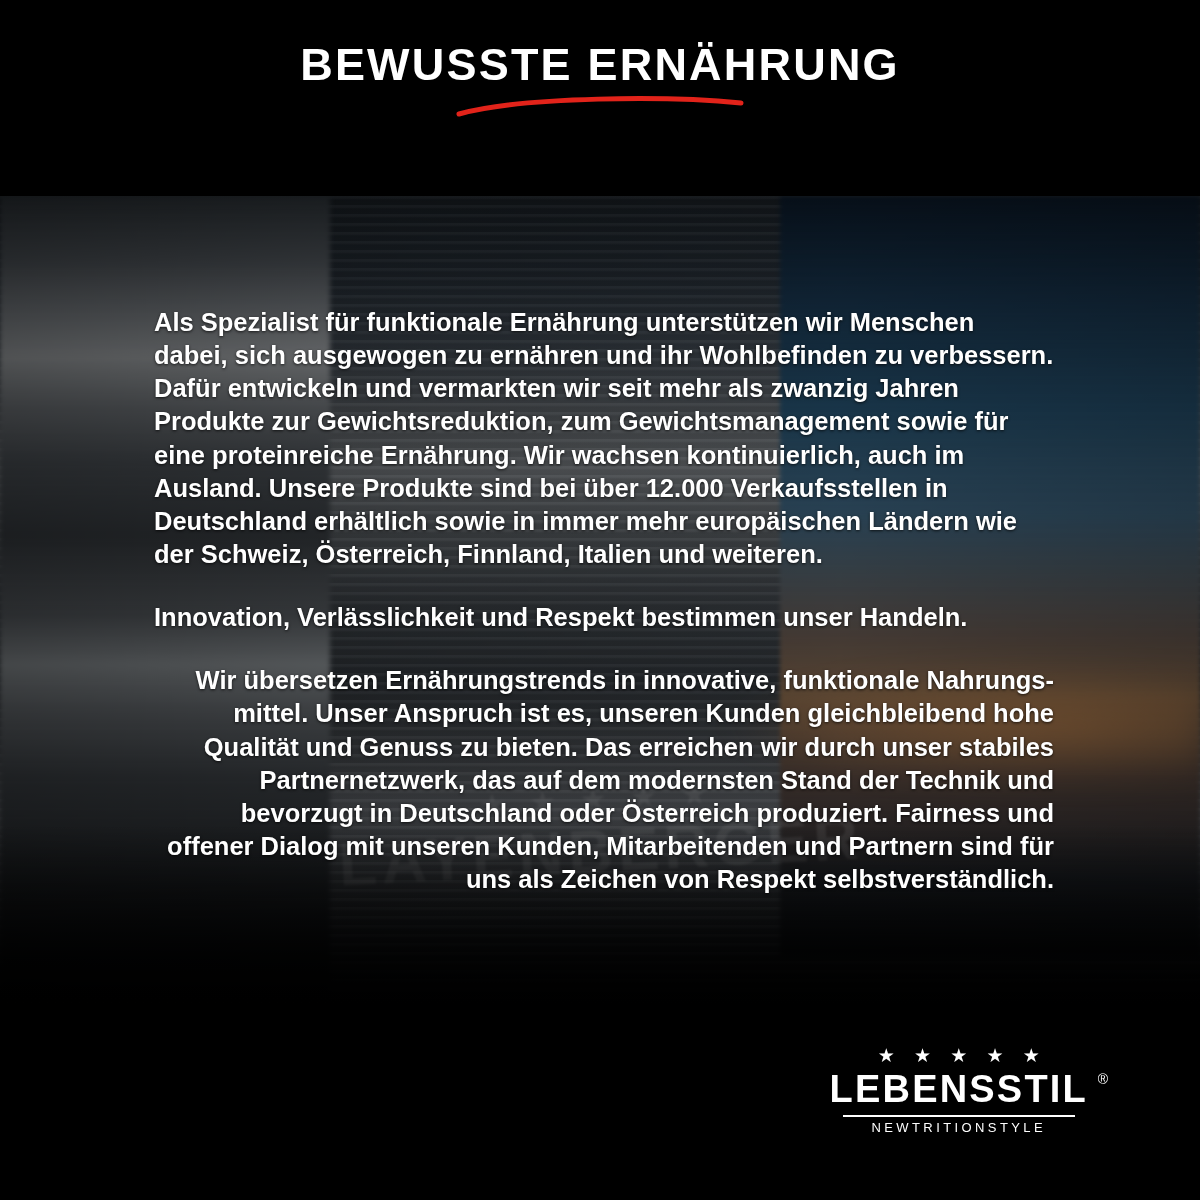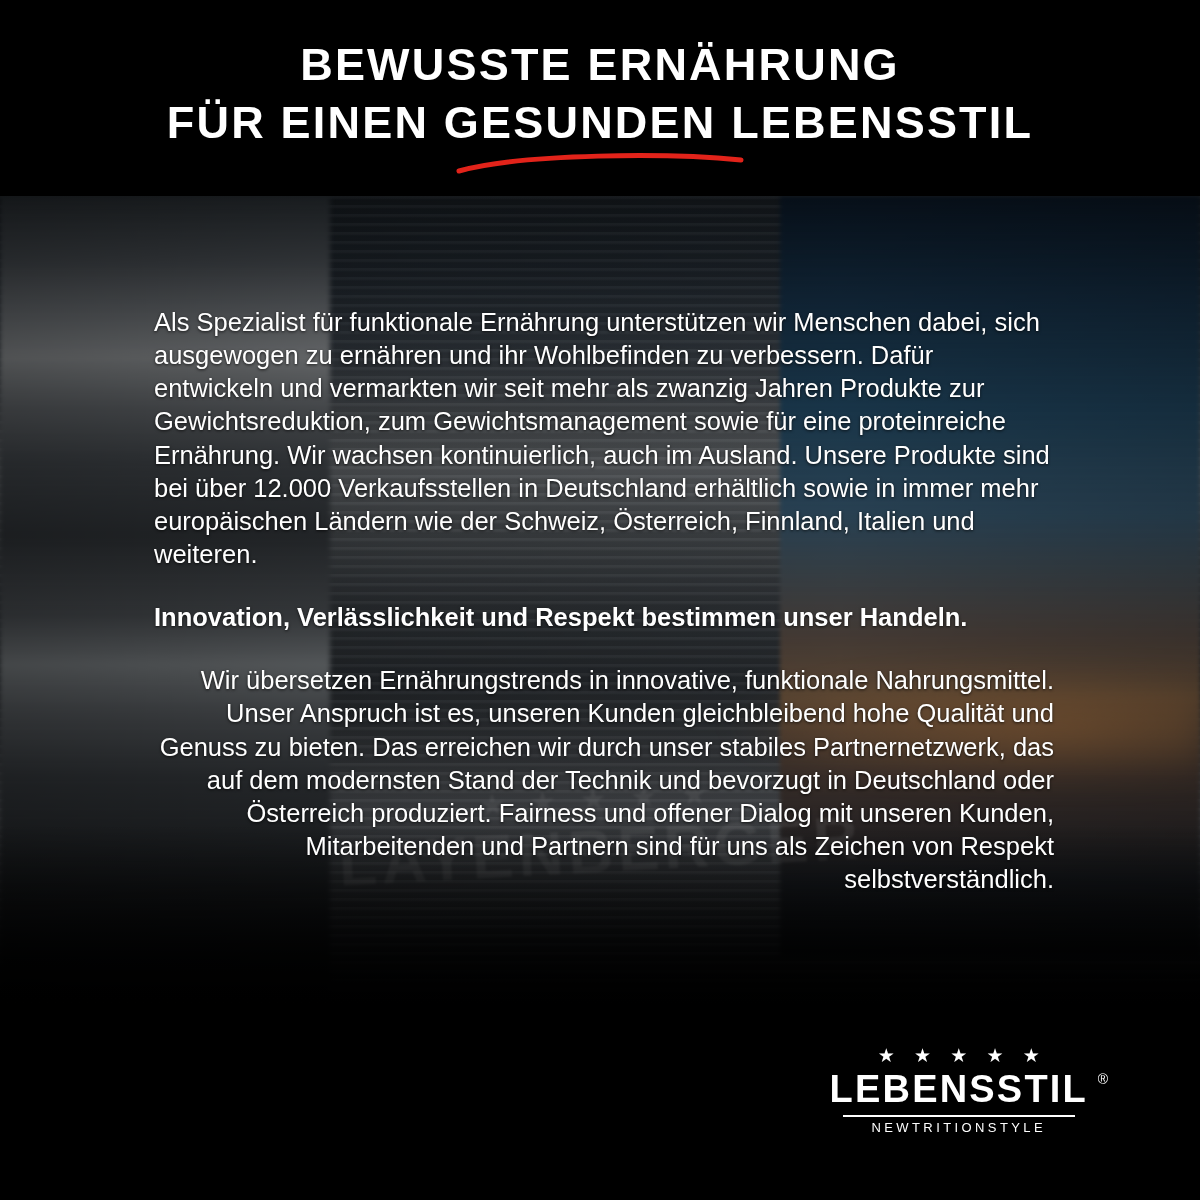--- a/index.html
+++ b/index.html
@@ -156,20 +156,21 @@
     top: 306px;
     width: 900px;
     z-index: 4;
     color: #ffffff;
     font-size: 25.5px;
     line-height: 1.30;
     text-shadow: 0 1px 3px rgba(0,0,0,0.75);
   }
   .copy p {
     margin: 0 0 30px 0;
+    font-weight: bold;
   }
   .copy p.bold {
     font-weight: bold;
   }
   .copy p:last-child {
     margin-bottom: 0;
     text-align: right;
   }
 
   
@@ -226,21 +227,20 @@
   }
 </style>
 </head>
 <body>
 
 <div class="page">
 
   <div class="header">
     <h1 class="headline">
       <span>BEWUSSTE ERNÄHRUNG</span>
-      <span class="line2">FÜR EINEN GESUNDEN LEBENSSTIL</span>
     </h1>
     <div class="underline-wrap">
       <svg width="290" height="26" viewBox="0 0 290 26" aria-hidden="true">
         <path d="M4 20 C 70 2, 215 2, 286 9" stroke="#e2231a" stroke-width="5" fill="none" stroke-linecap="round"></path>
       </svg>
     </div>
   </div>
 
   <div class="photo">
     <div class="sky"></div>

